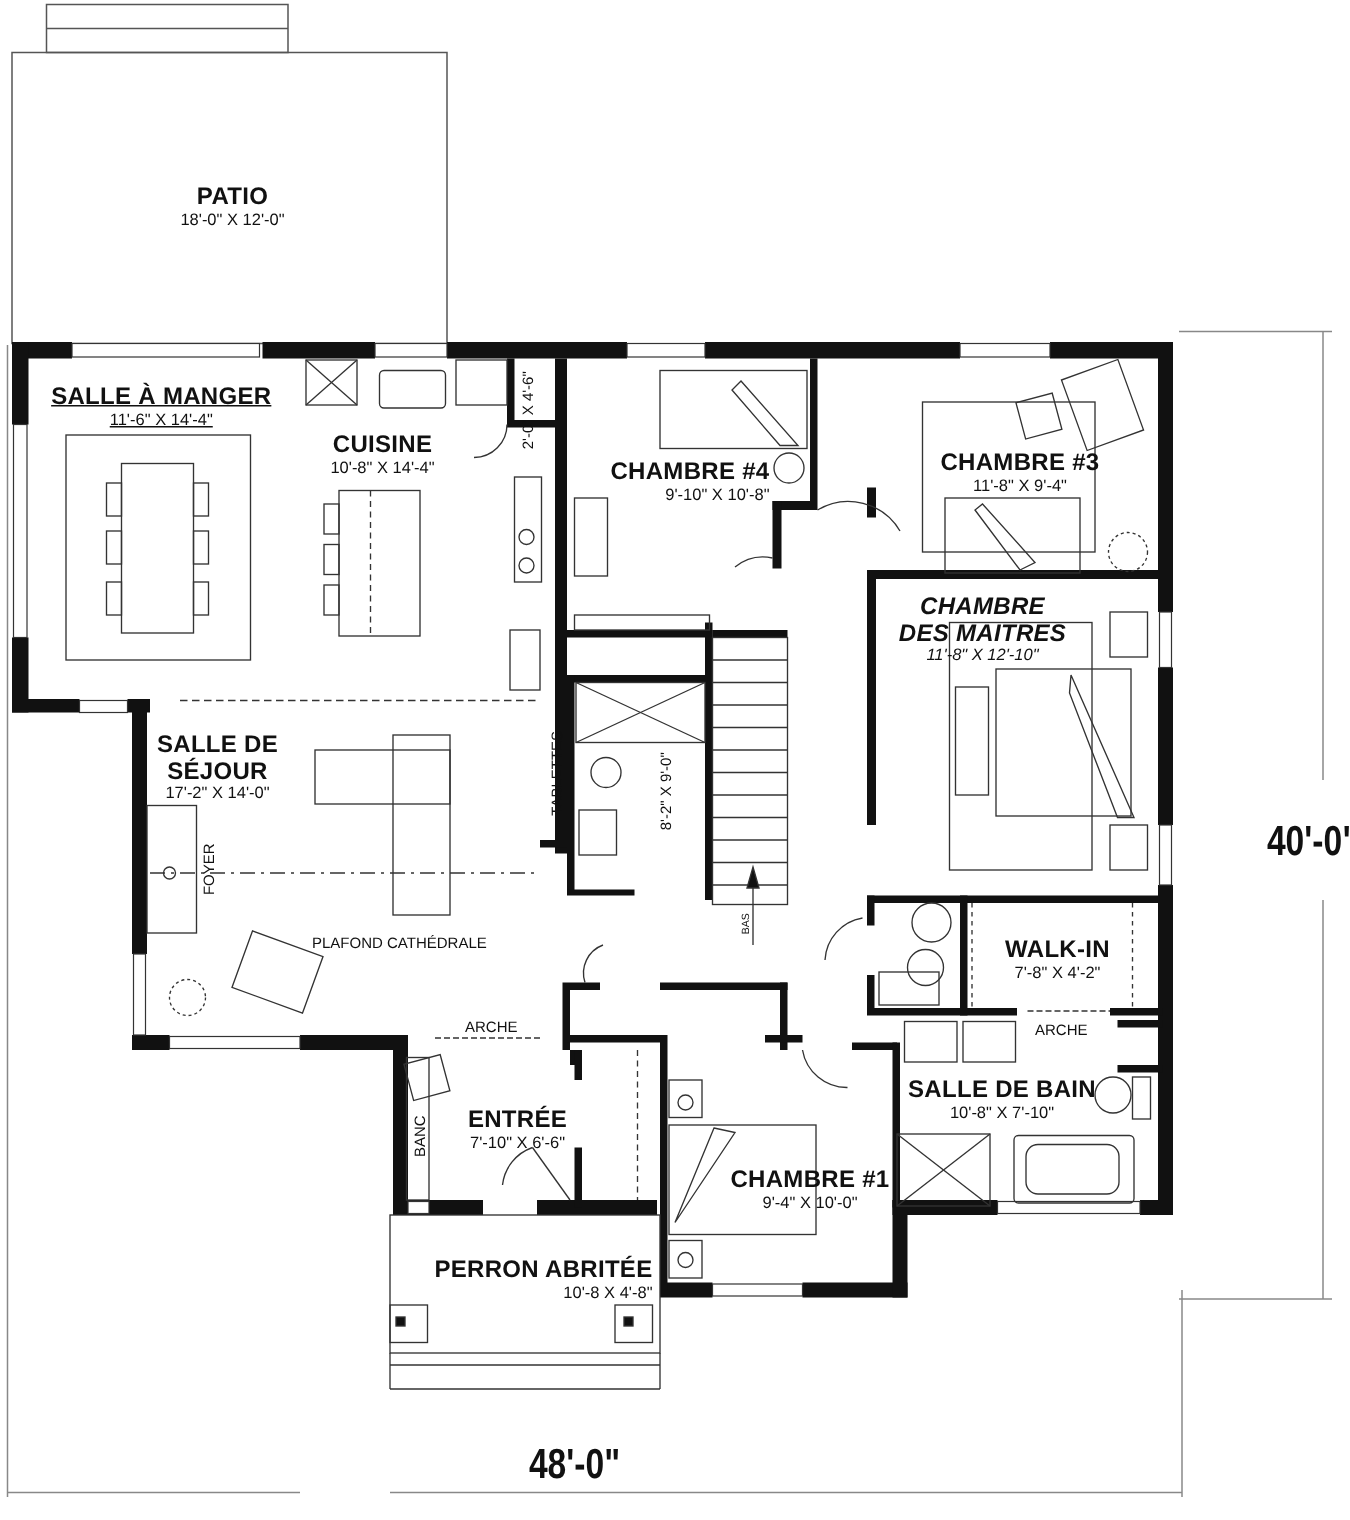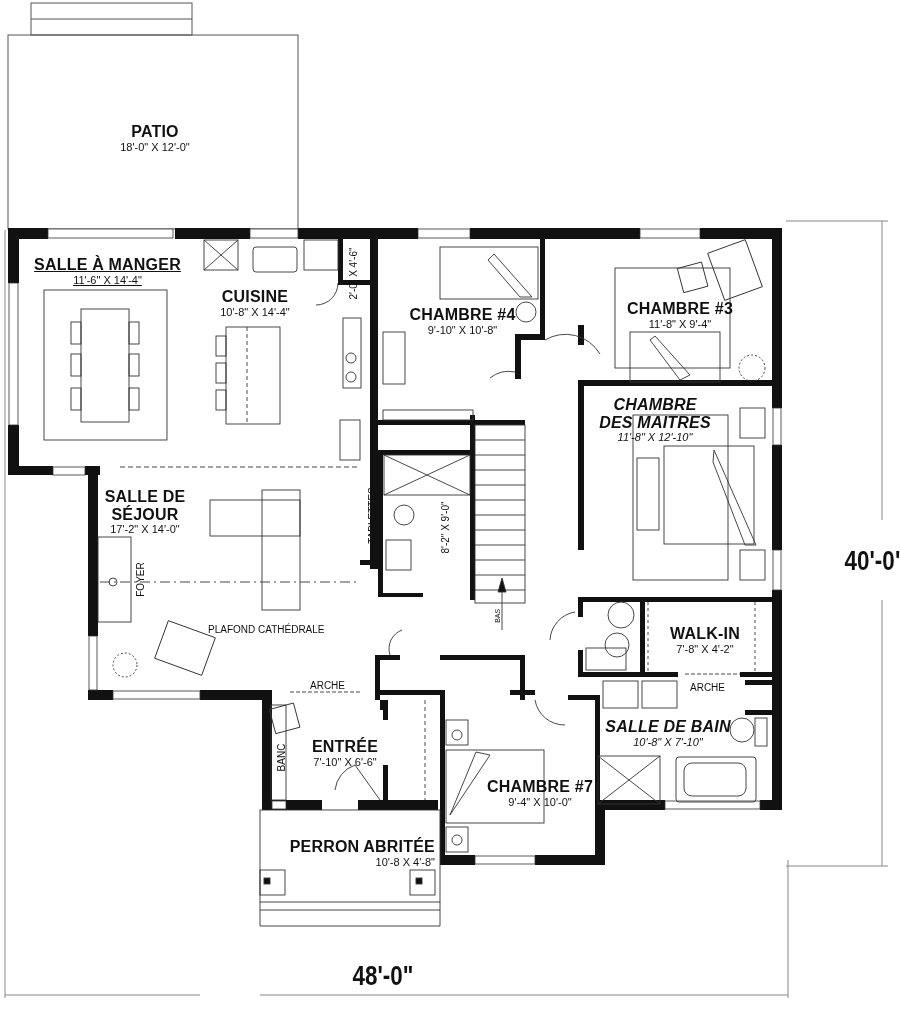--- a/index.html
+++ b/index.html
@@ -255,21 +255,21 @@
 <div class="lbl" style="left:25px; top:256px; width:165px;text-decoration:underline;">
   <span class="name">SALLE À MANGER</span>
   <span class="dim">11'-6" X 14'-4"</span>
 </div>
 
 <div class="lbl" style="left:205px; top:288px; width:100px;">
   <span class="name">CUISINE</span>
   <span class="dim">10'-8" X 14'-4"</span>
 </div>
 
-<div class="lbl" style="left:400px; top:306px; width:125px;">
+<div class="lbl" style="left:388px; top:306px; width:125px;text-align:right;">
   <span class="name">CHAMBRE #4</span>
   <span class="dim">9'-10" X 10'-8"</span>
 </div>
 
 <div class="lbl" style="left:620px; top:300px; width:120px;">
   <span class="name">CHAMBRE #3</span>
   <span class="dim">11'-8" X 9'-4"</span>
 </div>
 
 <div class="lbl" style="left:595px; top:396px; width:120px;font-style:italic;">
@@ -282,32 +282,32 @@
   <span class="name">SALLE DE</span>
   <span class="name">SÉJOUR</span>
   <span class="dim">17'-2" X 14'-0"</span>
 </div>
 
 <div class="lbl" style="left:660px; top:625px; width:90px;">
   <span class="name">WALK-IN</span>
   <span class="dim">7'-8" X 4'-2"</span>
 </div>
 
-<div class="lbl" style="left:598px; top:718px; width:140px;font-style:italic;">
+<div class="lbl" style="left:598px; top:718px; width:140px;">
   <span class="name">SALLE DE BAIN</span>
   <span class="dim">10'-8" X 7'-10"</span>
 </div>
 
 <div class="lbl" style="left:300px; top:738px; width:90px;">
   <span class="name">ENTRÉE</span>
   <span class="dim">7'-10" X 6'-6"</span>
 </div>
 
 <div class="lbl" style="left:480px; top:778px; width:120px;">
-  <span class="name">CHAMBRE #7</span>
+  <span class="name">CHAMBRE #1</span>
   <span class="dim">9'-4" X 10'-0"</span>
 </div>
 
 <div class="lbl" style="left:265px; top:838px; width:170px;text-align:right;">
   <span class="name">PERRON ABRITÉE</span>
   <span class="dim">10'-8 X 4'-8"</span>
 </div>
 
 <div class="lbl small vert" style="left:318px; top:268px; width:70px;">2'-0" X 4'-6"</div>
 <div class="lbl small vert" style="left:410px; top:522px; width:70px;">8'-2" X 9'-0"</div>

